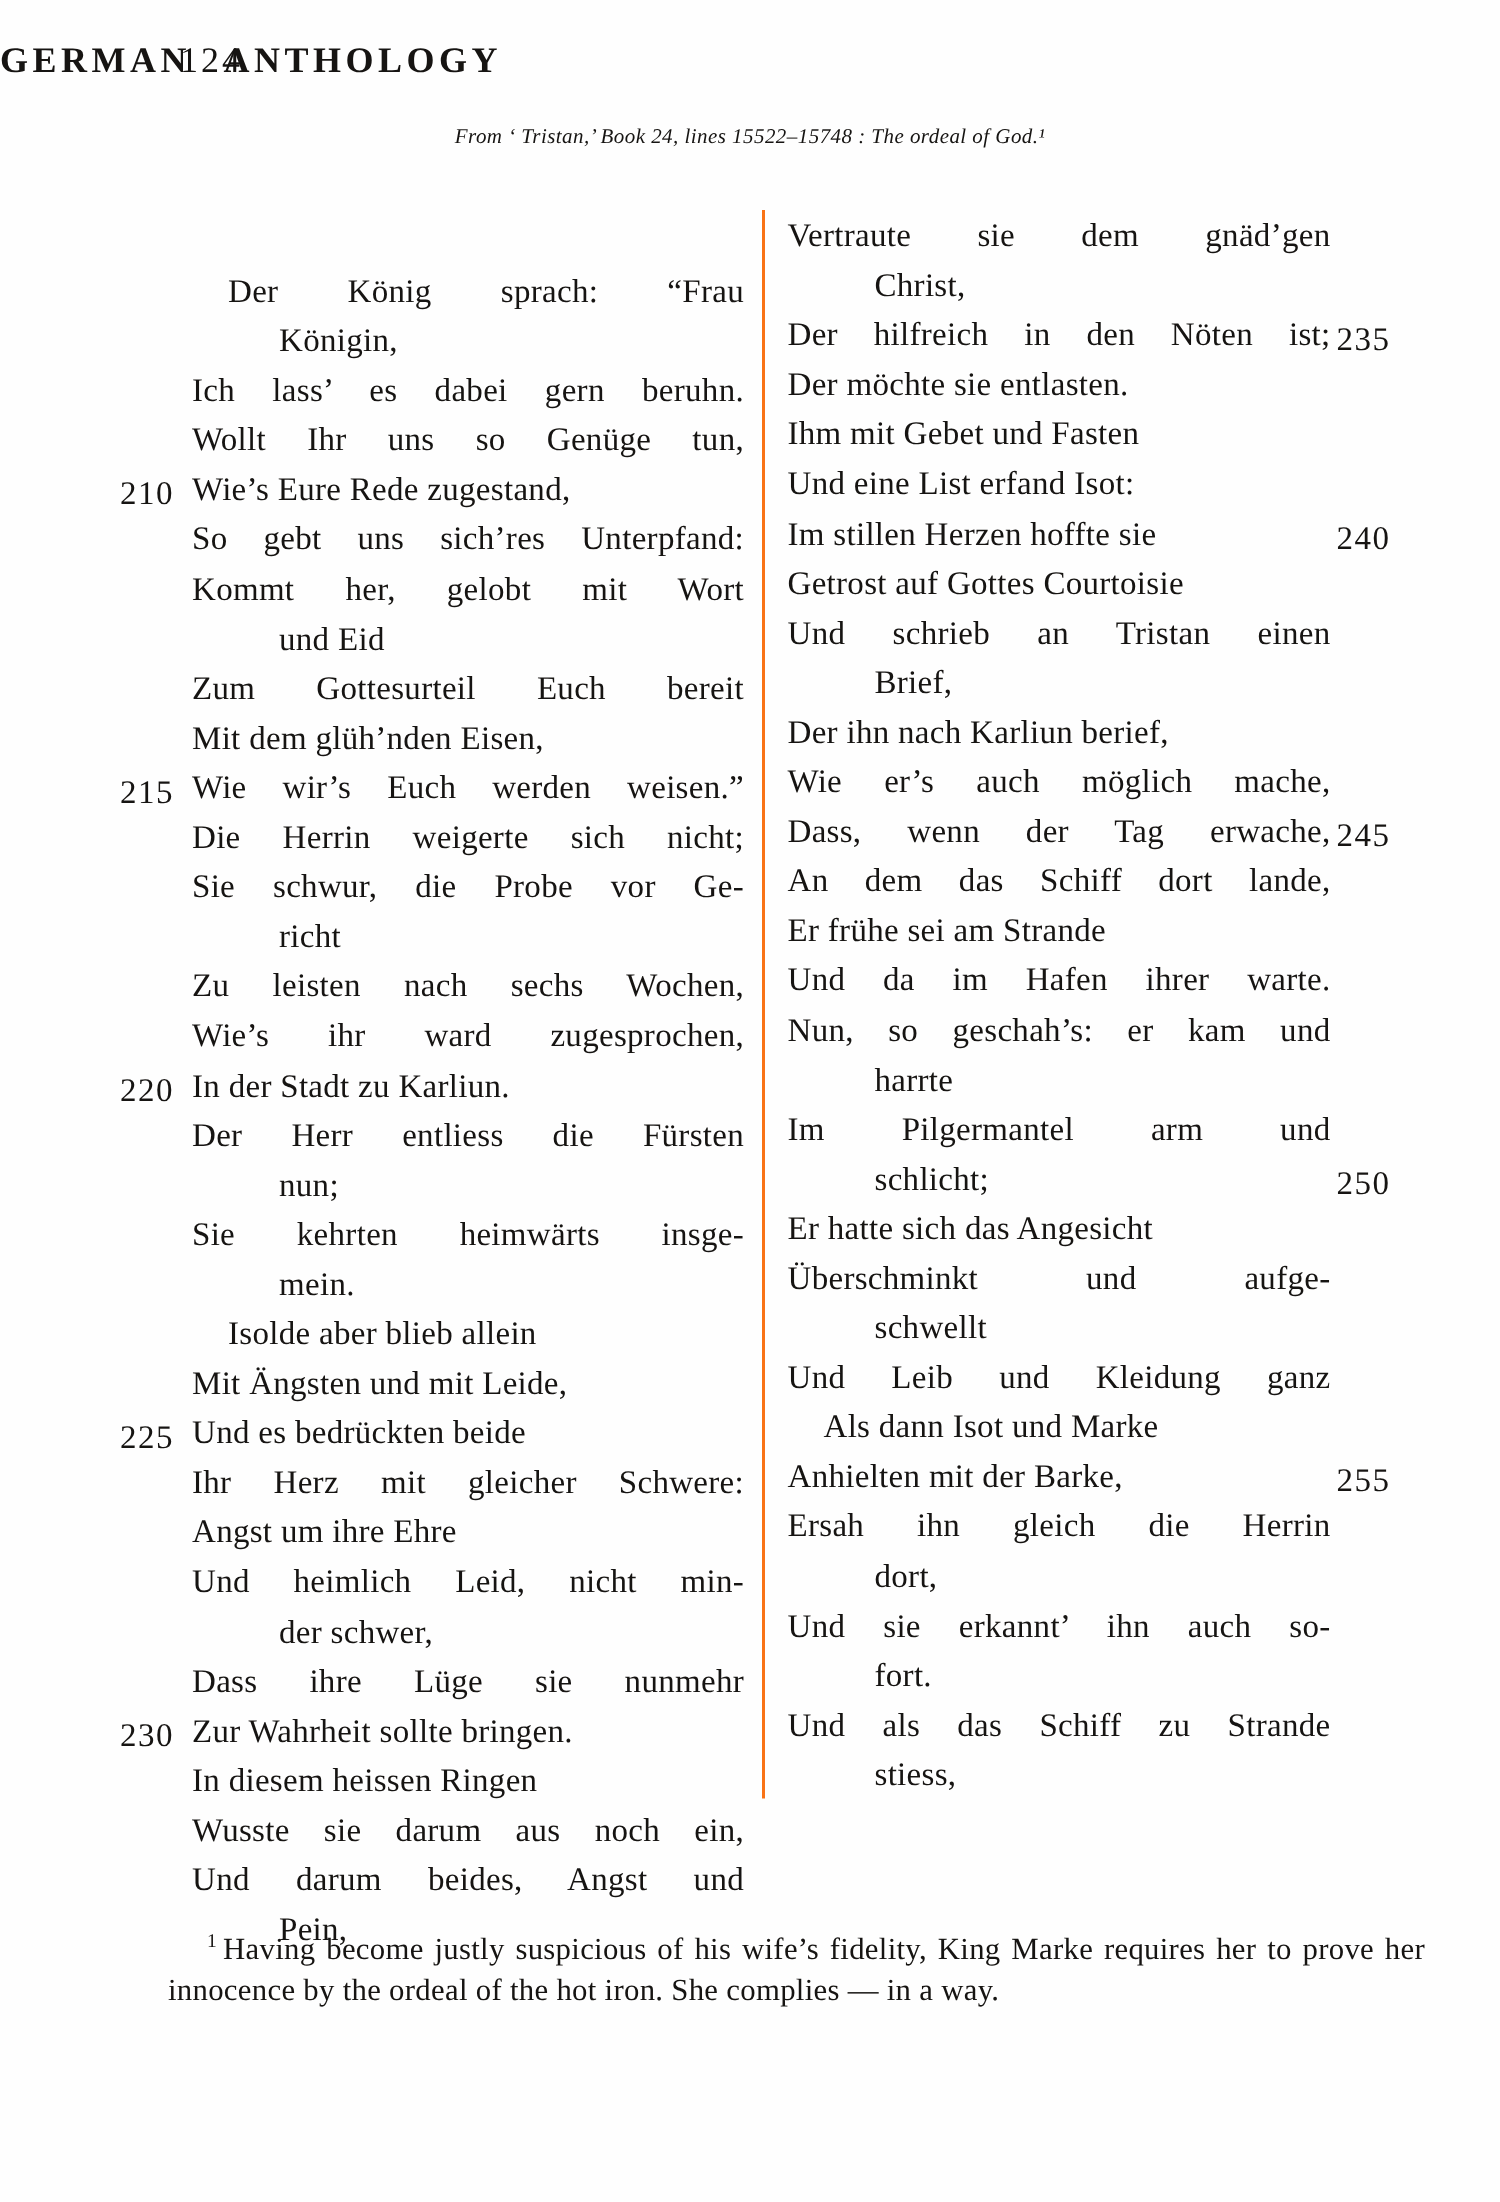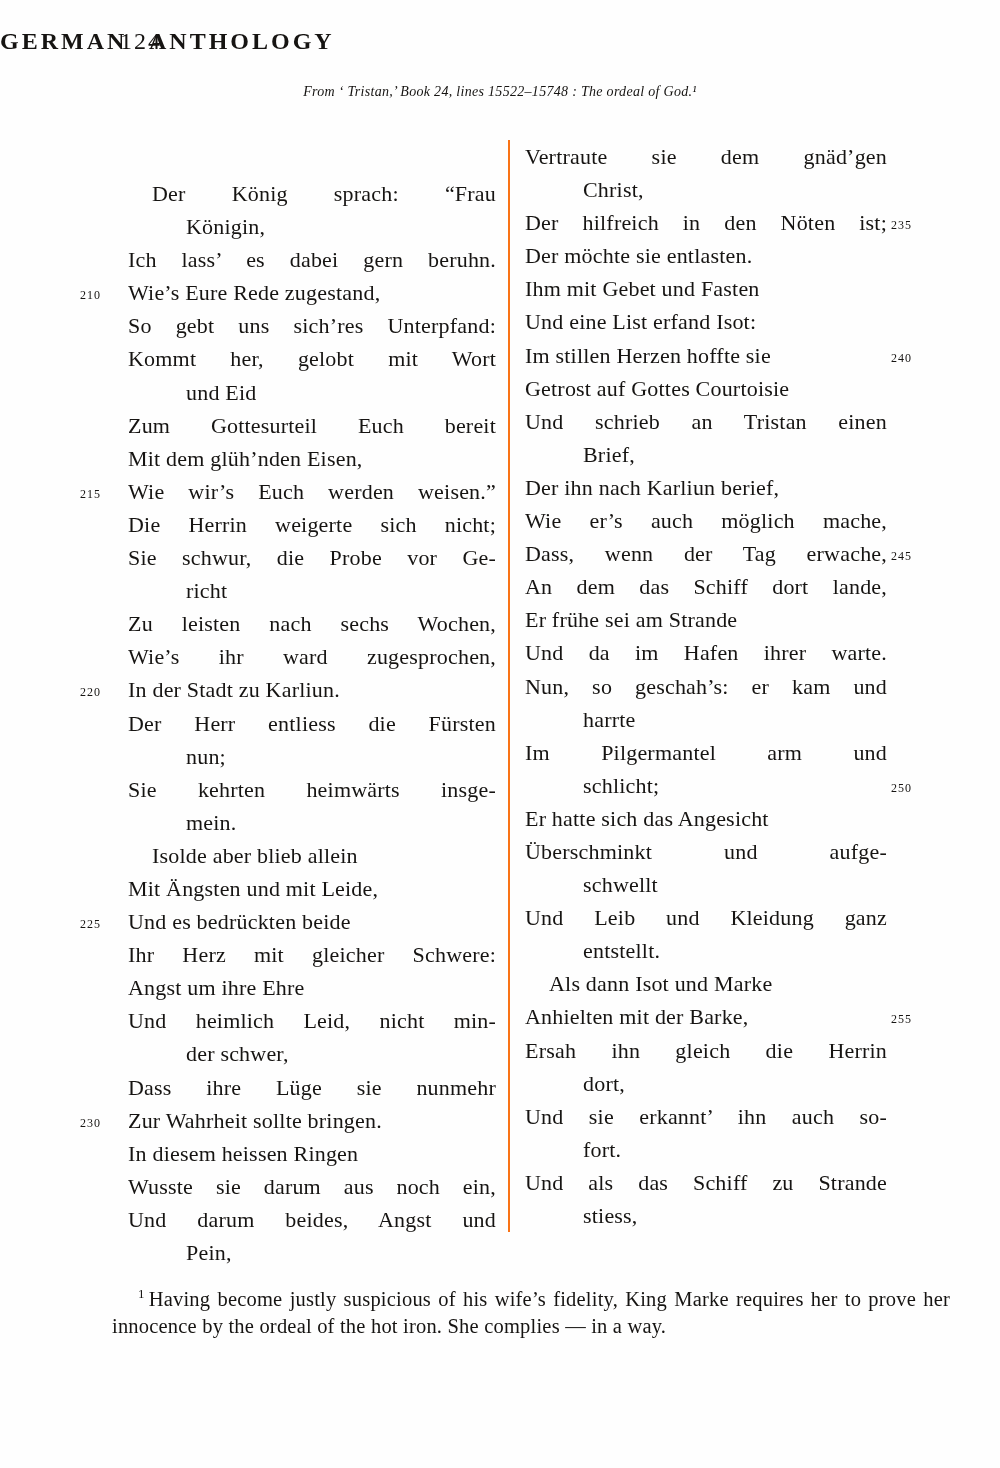--- a/index.html
+++ b/index.html
@@ -78,21 +78,21 @@
   }
   .line.c { padding-left: 58px; }
   .line.p { padding-left: 24px; }
   .line.j {
     text-align: justify;
     text-align-last: justify;
   }
   .num {
     position: absolute;
     top: 3px;
-    font-size: 12px;
+    font-size: 22px;
     letter-spacing: 1px;
     line-height: 33.1px;
   }
   .col.left .num {
     left: -48px;
     width: 44px;
     text-align: left;
   }
   .col.right .num {
     right: -50px;
@@ -125,20 +125,21 @@
     <div class="title">GERMAN ANTHOLOGY</div>
   </div>
 
   <div class="subtitle">From ‘ Tristan,’ Book 24, lines 15522–15748 : The ordeal of God.¹</div>
 
   <div class="poem">
     <div class="col left" id="col-left">
         <div class="line p j"><span>Der König sprach: “Frau</span></div>
         <div class="line c"><span>Königin,</span></div>
         <div class="line j"><span>Ich lass’ es dabei gern beruhn.</span></div>
+        <div class="line j"><span>Wollt Ihr uns so Genüge tun,</span></div>
         <div class="line"><span>Wie’s Eure Rede zugestand,</span><span class="num">210</span></div>
         <div class="line j"><span>So gebt uns sich’res Unterpfand:</span></div>
         <div class="line j"><span>Kommt her, gelobt mit Wort</span></div>
         <div class="line c"><span>und Eid</span></div>
         <div class="line j"><span>Zum Gottesurteil Euch bereit</span></div>
         <div class="line"><span>Mit dem glüh’nden Eisen,</span></div>
         <div class="line j"><span>Wie wir’s Euch werden weisen.”</span><span class="num">215</span></div>
         <div class="line j"><span>Die Herrin weigerte sich nicht;</span></div>
         <div class="line j"><span>Sie schwur, die Probe vor Ge-</span></div>
         <div class="line c"><span>richt</span></div>
@@ -181,21 +182,20 @@
         <div class="line"><span>Er frühe sei am Strande</span></div>
         <div class="line j"><span>Und da im Hafen ihrer warte.</span></div>
         <div class="line j"><span>Nun, so geschah’s: er kam und</span></div>
         <div class="line c"><span>harrte</span></div>
         <div class="line j"><span>Im Pilgermantel arm und</span></div>
         <div class="line c"><span>schlicht;</span><span class="num">250</span></div>
         <div class="line"><span>Er hatte sich das Angesicht</span></div>
         <div class="line j"><span>Überschminkt und aufge-</span></div>
         <div class="line c"><span>schwellt</span></div>
         <div class="line j"><span>Und Leib und Kleidung ganz</span></div>
-        <div class="line c"><span>entstellt.</span></div>
         <div class="line p"><span>Als dann Isot und Marke</span></div>
         <div class="line"><span>Anhielten mit der Barke,</span><span class="num">255</span></div>
         <div class="line j"><span>Ersah ihn gleich die Herrin</span></div>
         <div class="line c"><span>dort,</span></div>
         <div class="line j"><span>Und sie erkannt’ ihn auch so-</span></div>
         <div class="line c"><span>fort.</span></div>
         <div class="line j"><span>Und als das Schiff zu Strande</span></div>
         <div class="line c"><span>stiess,</span></div>
       </div>
   </div>

